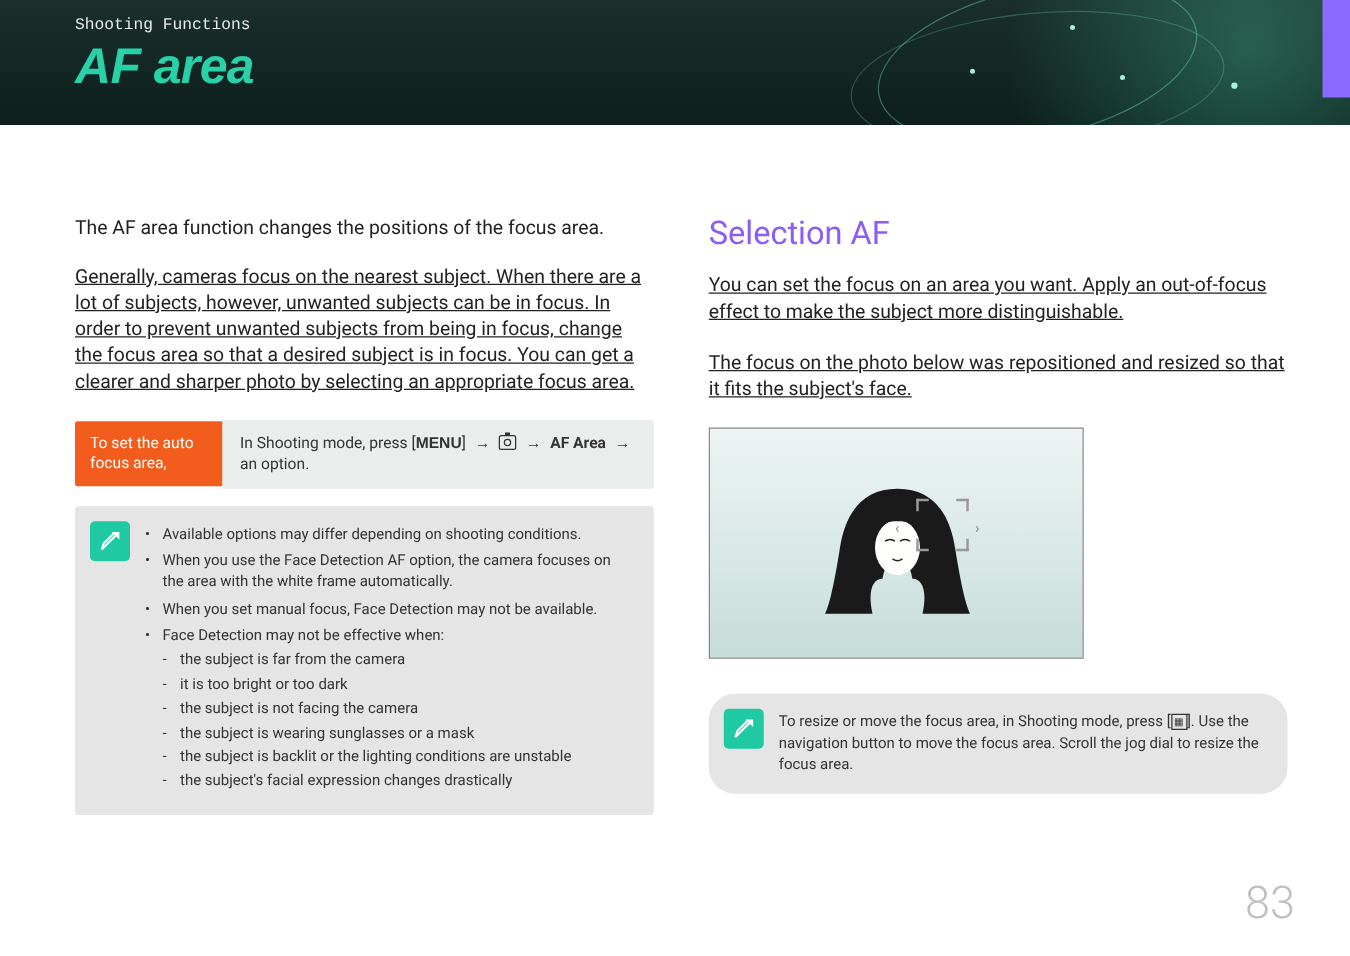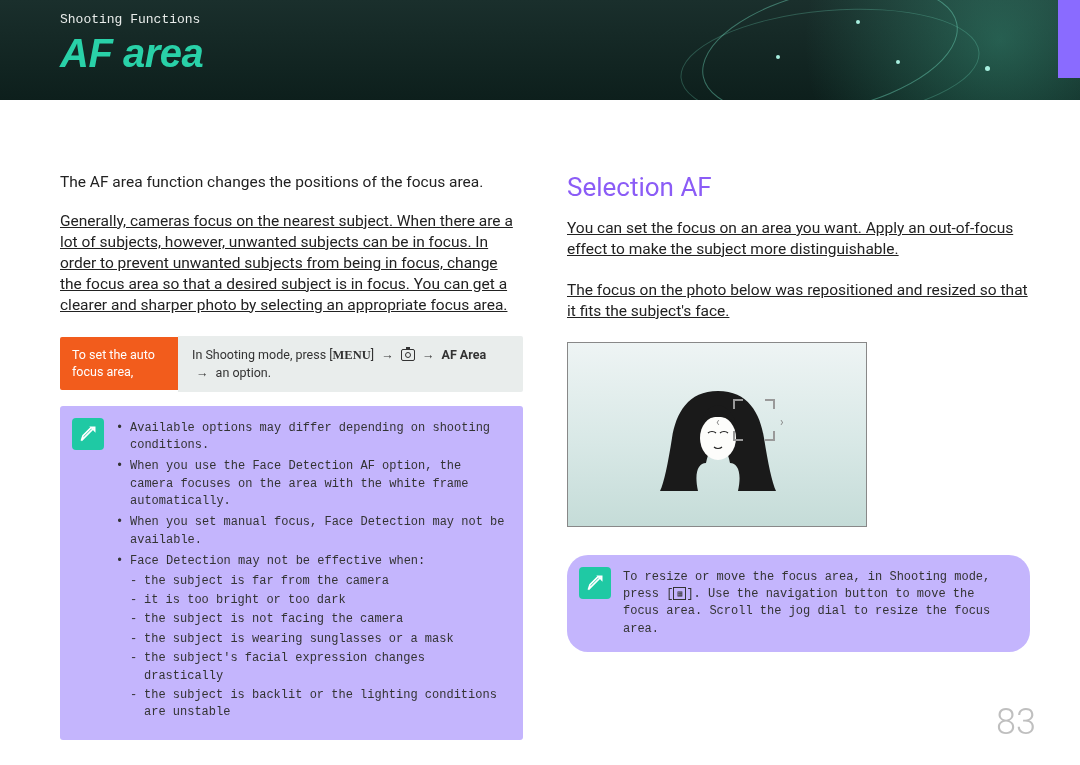--- a/index.html
+++ b/index.html
@@ -39,26 +39,26 @@
   .purple-tab { position:absolute; right:0; top:0; width:22px; height:78px; background:#8a6bff;}
   .section-label { color: #e8ecea; font-size: 13px; font-weight: 400; font-family: Liberation Mono, monospace;}
   .page-title { color: #29d1a8; font-size: 40px; font-weight: 700; font-style: italic; margin-top: 4px; font-family: "Segoe UI", Arial, sans-serif; letter-spacing:-0.5px;}
   .content { display: flex; padding: 36px 50px 0 60px; gap: 44px; margin-top: 36px; }
   .col { flex: 1; }
   .intro { font-size: 15.5px; color: #222; line-height: 1.35; margin-bottom: 18px; }
   .para { font-size: 15.5px; color: #222; line-height: 1.35; margin-bottom: 20px; text-decoration: underline;}
   .instruction-box { display:flex; align-items:center; margin-bottom:14px;}
   .instr-left { background:#f25c1c; color:#fff; font-size:12.5px; padding:10px 12px; width:118px; line-height:1.3; border-radius:2px 0 0 2px;}
   .instr-right { background:#e9edec; flex:1; padding:10px 14px; font-size:12.5px; color:#333; line-height:1.4; border-radius:0 2px 2px 0;}
-  .menu-word { font-weight:700; font-family:Liberation Serif, serif; }
+  .menu-word { font-weight:700; font-family:Liberation Sans, sans-serif; }
   .arrow { margin:0 4px; }
   .camera-icon { display:inline-block; width:14px; height:12px; border:1.5px solid #333; border-radius:2px; position:relative; vertical-align:middle;}
   .camera-icon::before { content:""; position:absolute; width:4px; height:4px; border:1.2px solid #333; border-radius:50%; top:2px; left:3px;}
   .camera-icon::after { content:""; position:absolute; width:4px; height:2px; background:#333; top:-3px; left:4px;}
-  .note-box { background:#c4b5fd; padding:14px 16px 14px 56px; border-radius:3px; position:relative; font-size:12px; color:#333; line-height:1.45;font-family:Liberation Mono, monospace;}
+  .note-box { background:#e5e5e5; padding:14px 16px 14px 56px; border-radius:3px; position:relative; font-size:12px; color:#333; line-height:1.45;}
   .note-icon { position:absolute; left:12px; top:12px; width:32px; height:32px; background:#1fc9a4; border-radius:4px; display:flex; align-items:center; justify-content:center;}
   .note-icon svg { width:20px; height:20px; }
   .note-box ul { list-style:none; }
   .note-box > ul > li { position:relative; padding-left:14px; margin-bottom:4px;}
   .note-box > ul > li::before { content:"•"; position:absolute; left:0; top:0;}
   .note-box ul ul { margin-top:2px; }
   .note-box ul ul li { position:relative; padding-left:14px; margin-bottom:2px;}
   .note-box ul ul li::before { content:"-"; position:absolute; left:0; top:0;}
   .sec-heading { color:#8b5cf6; font-size:26px; font-weight:400; margin-bottom:16px;}
   .photo-frame { width:300px; height:185px; border:1px solid #888; background:linear-gradient(180deg,#eef4f4 0,#d8e8e6 55%, #c5dcd8 100%); position:relative; margin-bottom:28px; overflow:hidden;}
@@ -113,22 +113,22 @@
         <li>Available options may differ depending on shooting conditions.</li>
         <li>When you use the Face Detection AF option, the camera focuses on the area with the white frame automatically.</li>
         <li>When you set manual focus, Face Detection may not be available.</li>
         <li>
           <span>Face Detection may not be effective when:</span>
           <ul>
             <li>the subject is far from the camera</li>
             <li>it is too bright or too dark</li>
             <li>the subject is not facing the camera</li>
             <li>the subject is wearing sunglasses or a mask</li>
+            <li>the subject is backlit or the lighting conditions are unstable</li>
             <li>the subject's facial expression changes drastically</li>
-            <li>the subject is backlit or the lighting conditions are unstable</li>
           </ul>
         </li>
       </ul>
     </div>
   </div>
 
   <div class="col">
     <h2 class="sec-heading">Selection AF</h2>
     <p class="para">You can set the focus on an area you want. Apply an out-of-focus effect to make the subject more distinguishable.</p>
     <p class="para">The focus on the photo below was repositioned and resized so that it fits the subject's face.</p>

